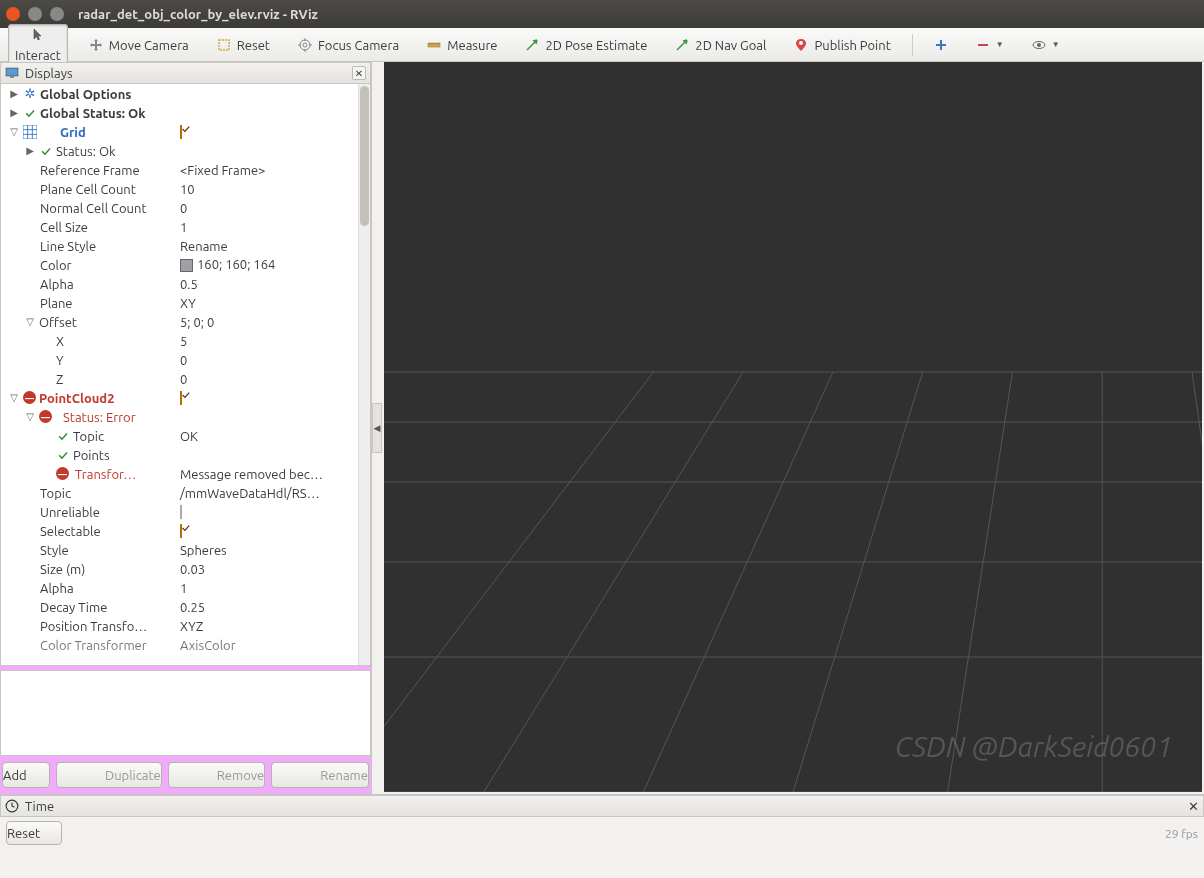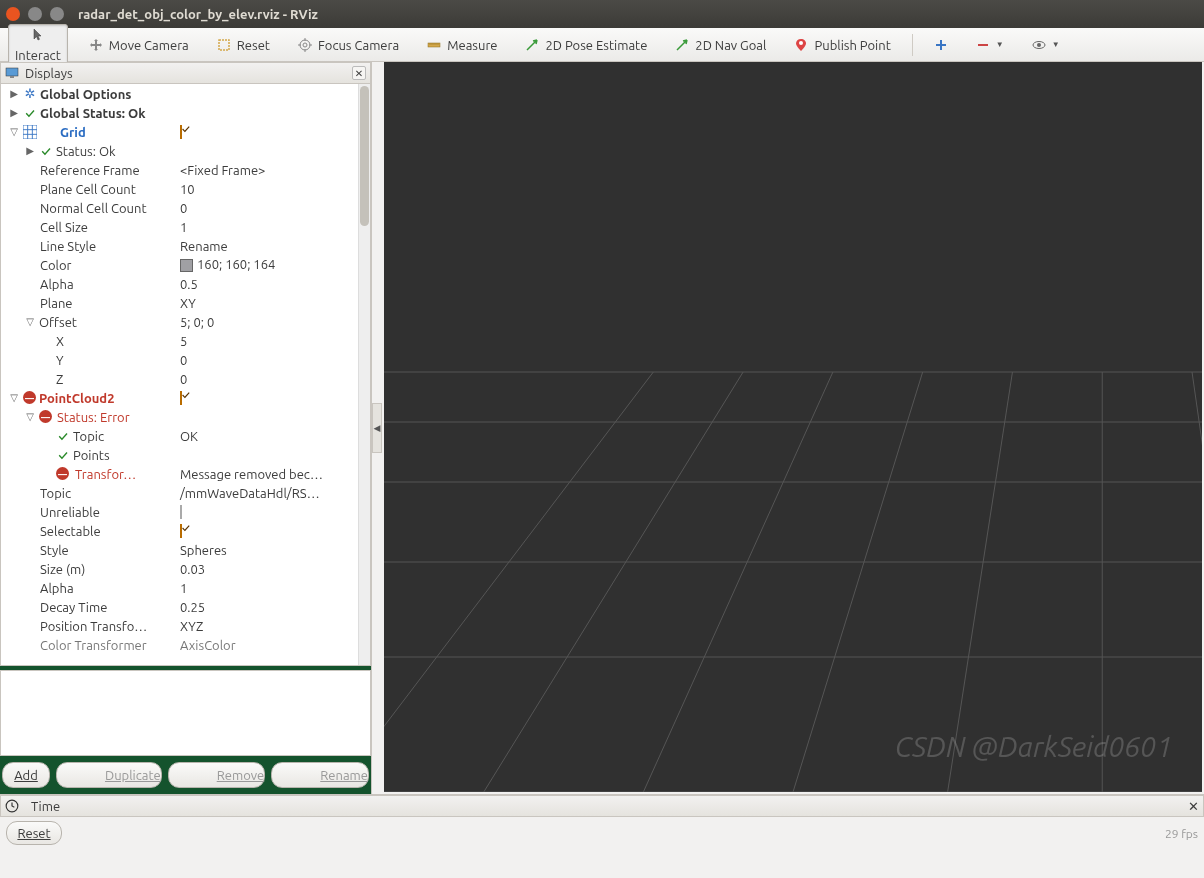--- a/index.html
+++ b/index.html
@@ -10,21 +10,21 @@
 .win-close{background:#e95420;} .win-min{background:#888;} .win-max{background:#888;}
 .titlebar .title { color:#dfdbd2; font-weight:bold; margin-left:6px; }
 
 .toolbar { height:34px; background:linear-gradient(#fafaf9,#ebeae8); border-bottom:1px solid #c9c5bf; display:flex; align-items:center; padding:0 8px; gap:14px; }
 .tool-btn { display:flex; align-items:center; gap:6px; padding:3px 6px; border:1px solid transparent; border-radius:3px; cursor:pointer; color:#3c3c3c;}
 .tool-btn.pressed { border:1px solid #b8b4ad; background:#eee; box-shadow:inset 0 1px 2px rgba(0,0,0,.15);flex-direction:column;}
 .tool-sep{width:1px;height:22px;background:#cfcbc4;}
 .tool-icon{width:14px;height:14px;display:inline-block;}
 
 .main { display:flex; height:732px; }
-.left-panel { width:372px; display:flex; flex-direction:column; border-right:1px solid #c9c5bf; background:#14532d;}
+.left-panel { width:372px; display:flex; flex-direction:column; border-right:1px solid #c9c5bf; background:#f0abfc;}
 .panel-header { height:22px; background:linear-gradient(#f2f1f0,#e5e3de); border:1px solid #c9c5bf; display:flex; align-items:center; padding:0 4px; gap:6px;}
 .panel-header .title{flex:1; font-weight:normal;}
 .panel-header .close-x{width:14px;height:14px;border:1px solid #bbb;border-radius:2px;display:flex;align-items:center;justify-content:center;font-size:10px;cursor:pointer;background:#f6f5f3;}
 
 .tree-container{flex:1; background:#fff; border:1px solid #c9c5bf; border-top:none; overflow:hidden; position:relative; display:flex;}
 .tree{flex:1; overflow:hidden;}
 .scrollbar-v{width:12px;background:#eee;border-left:1px solid #ddd;position:relative;}
 .scrollbar-v .thumb{position:absolute;top:2px;left:1px;right:1px;height:140px;background:#c4c1ba;border-radius:6px;}
 
 .tree-row{display:flex;align-items:center;height:19px;white-space:nowrap;overflow:hidden;}
@@ -39,30 +39,30 @@
 .bold{font-weight:bold;}
 .red-text{color:#c0392b;}
 .blue-text{color:#2a6cc2;margin-left:20px;}
 .orange-check{width:14px;height:14px;background:#f39c12;border:1px solid #b96c00;position:relative;}
 .orange-check::after{content:"✓";position:absolute;top:-2px;left:1px;font-size:11px;color:#5a3300;font-weight:bold;}
 .empty-check{width:14px;height:14px;border:1px solid #aaa;background:#fff;}
 .color-swatch{width:13px;height:13px;background:#a0a0a4;border:1px solid #666;display:inline-block;margin-right:4px;vertical-align:middle;}
 
 .desc-box{height:86px;background:#fff;border:1px solid #c9c5bf;margin-top:4px;}
 .btn-row{display:flex;gap:6px;padding:6px 2px;}
-.btn{flex:1;height:26px;border:1px solid #b8b4ad;border-radius:11px;background:linear-gradient(#fafaf9,#e9e7e3);cursor:pointer;display:flex;align-items:center;justify-content:center;text-decoration:underline;}
+.btn{flex:1;height:26px;border:1px solid #b8b4ad;border-radius:4px;background:linear-gradient(#fafaf9,#e9e7e3);cursor:pointer;display:flex;align-items:center;justify-content:flex-start;}
 .btn.disabled{color:#999;padding-left:48px;}
 
 .render-area{flex:1;position:relative;}
 .collapse-handle{position:absolute;left:0;top:50%;width:10px;height:50px;background:#e5e3de;border:1px solid #c9c5bf;display:flex;align-items:center;justify-content:center;font-size:9px;color:#555;cursor:pointer;transform:translateY(-50%);}
 .viewport{position:absolute;left:12px;top:0;right:2px;bottom:2px;background:#303030;}
 .viewport svg{width:100%;height:100%;}
 
 .time-panel{border-top:1px solid #c9c5bf;}
-.time-header{height:22px;background:linear-gradient(#f2f1f0,#e5e3de);border:1px solid #c9c5bf;display:flex;align-items:center;padding:0 4px;gap:12px;}
+.time-header{height:22px;background:linear-gradient(#f2f1f0,#e5e3de);border:1px solid #c9c5bf;display:flex;align-items:center;padding:0 4px;gap:6px;}
 .time-header .title{flex:1;}
 .time-body{padding:5px 8px;display:flex;align-items:center;gap:8px;}
 .time-body label{white-space:nowrap;}
 .time-body input[type=text]{height:24px;border:1px solid #b8b4ad;padding:0 6px;background:#fff;} .w140{width:140px;}
 .spacer{flex:1;}
 .chk-std{width:14px;height:14px;border:1px solid #888;background:#fff;display:inline-block;}
 
 .bottom-bar{padding:4px 6px;display:flex;align-items:center;}
 .bottom-bar .fps{margin-left:auto;color:#999;font-size:12px;}
 .watermark{position:absolute;right:30px;bottom:30px;color:rgba(200,200,200,.25);font-size:28px;font-style:italic;pointer-events:none;}
@@ -316,21 +316,21 @@
               <span class="err-icon">—</span>
               <span class="bold red-text" style="margin-left:0">PointCloud2</span>
             </div>
           <div class="value"><span class="orange-check"></span></div>
         </div>
         <div class="tree-row">
             <div class="label">
               <span class="indent" style="width:20px"></span>
               <span class="expander">▽</span>
               <span class="err-icon">—</span>
-              <span class="red-text" style="margin-left:2px">Status: Error</span>
+              <span class="red-text" style="margin-left:8px">Status: Error</span>
             </div>
           </div>
         <div class="tree-row">
             <div class="label">
               <span class="indent" style="width:52px"></span>
               <span class="icon-sm check-ok">✓</span>
               <span>Topic</span>
             </div>
             <div class="value">OK</div>
           </div>

